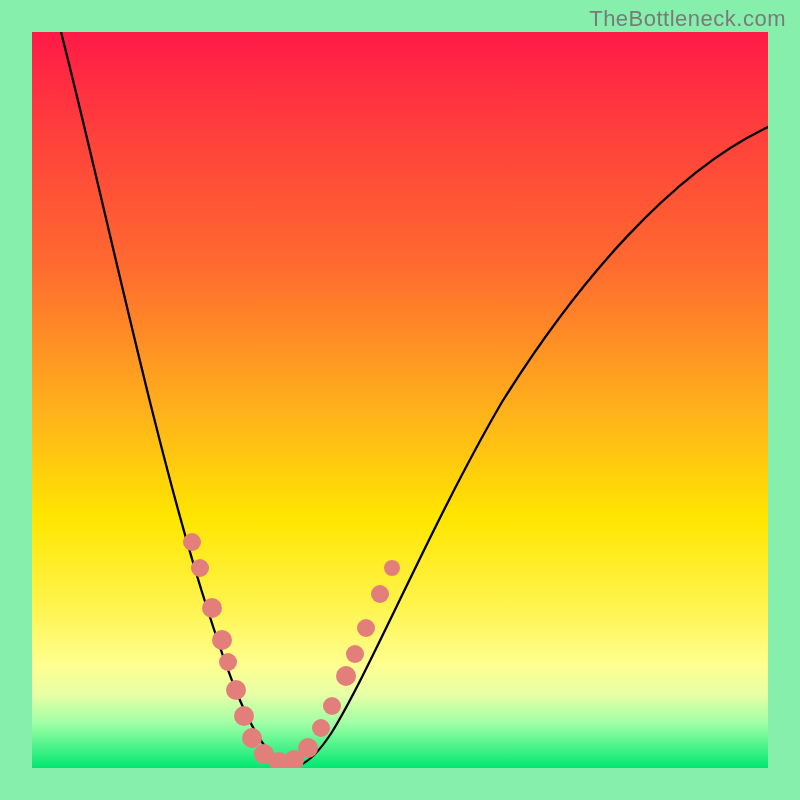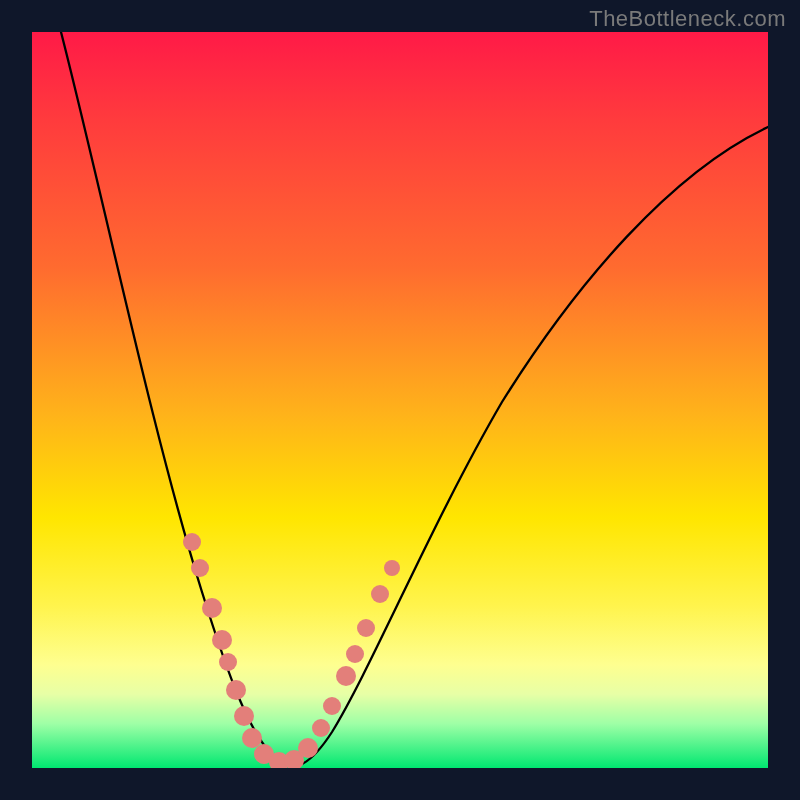--- a/index.html
+++ b/index.html
@@ -9,21 +9,21 @@
     height: 800px;
     overflow: hidden;
     background: #000000;
     font-family: Arial, Helvetica, sans-serif;
   }
 
   .stage {
     position: relative;
     width: 800px;
     height: 800px;
-    background: #0f172a;
+    background: #86efac;
   }
 
   .plot {
     position: absolute;
     left: 32px;
     top: 32px;
     width: 736px;
     height: 736px;
     background: linear-gradient(
       to bottom,

